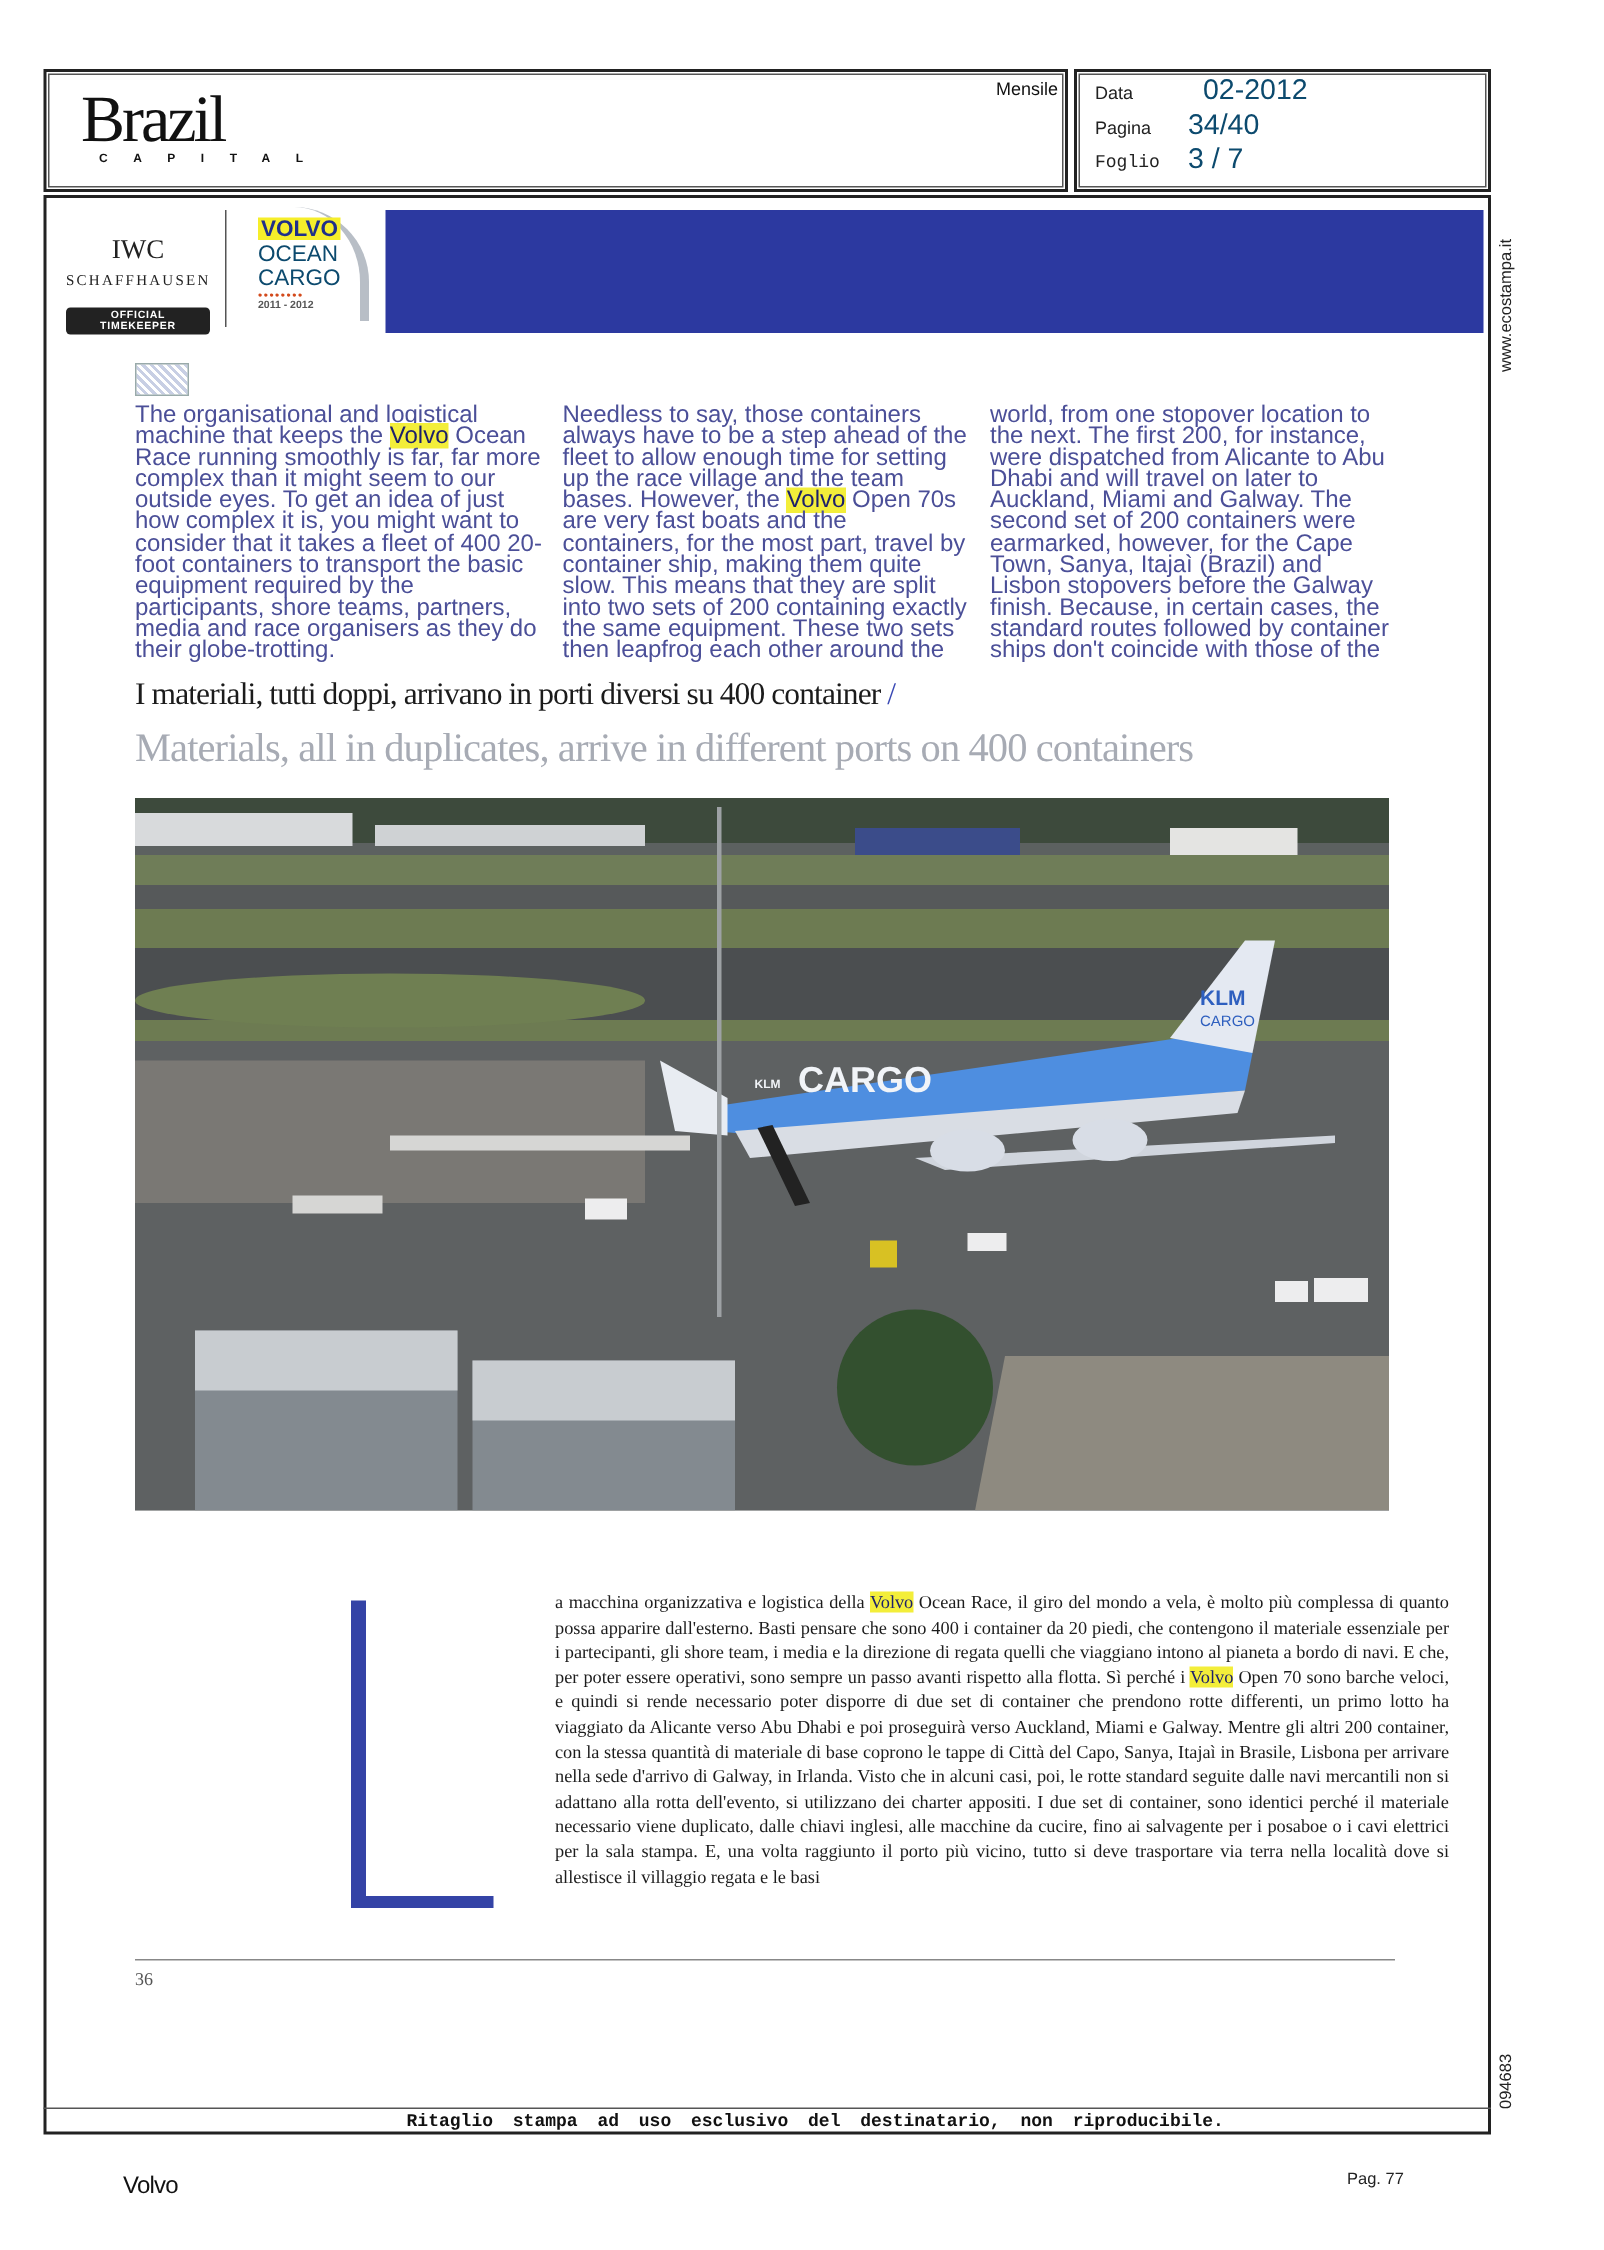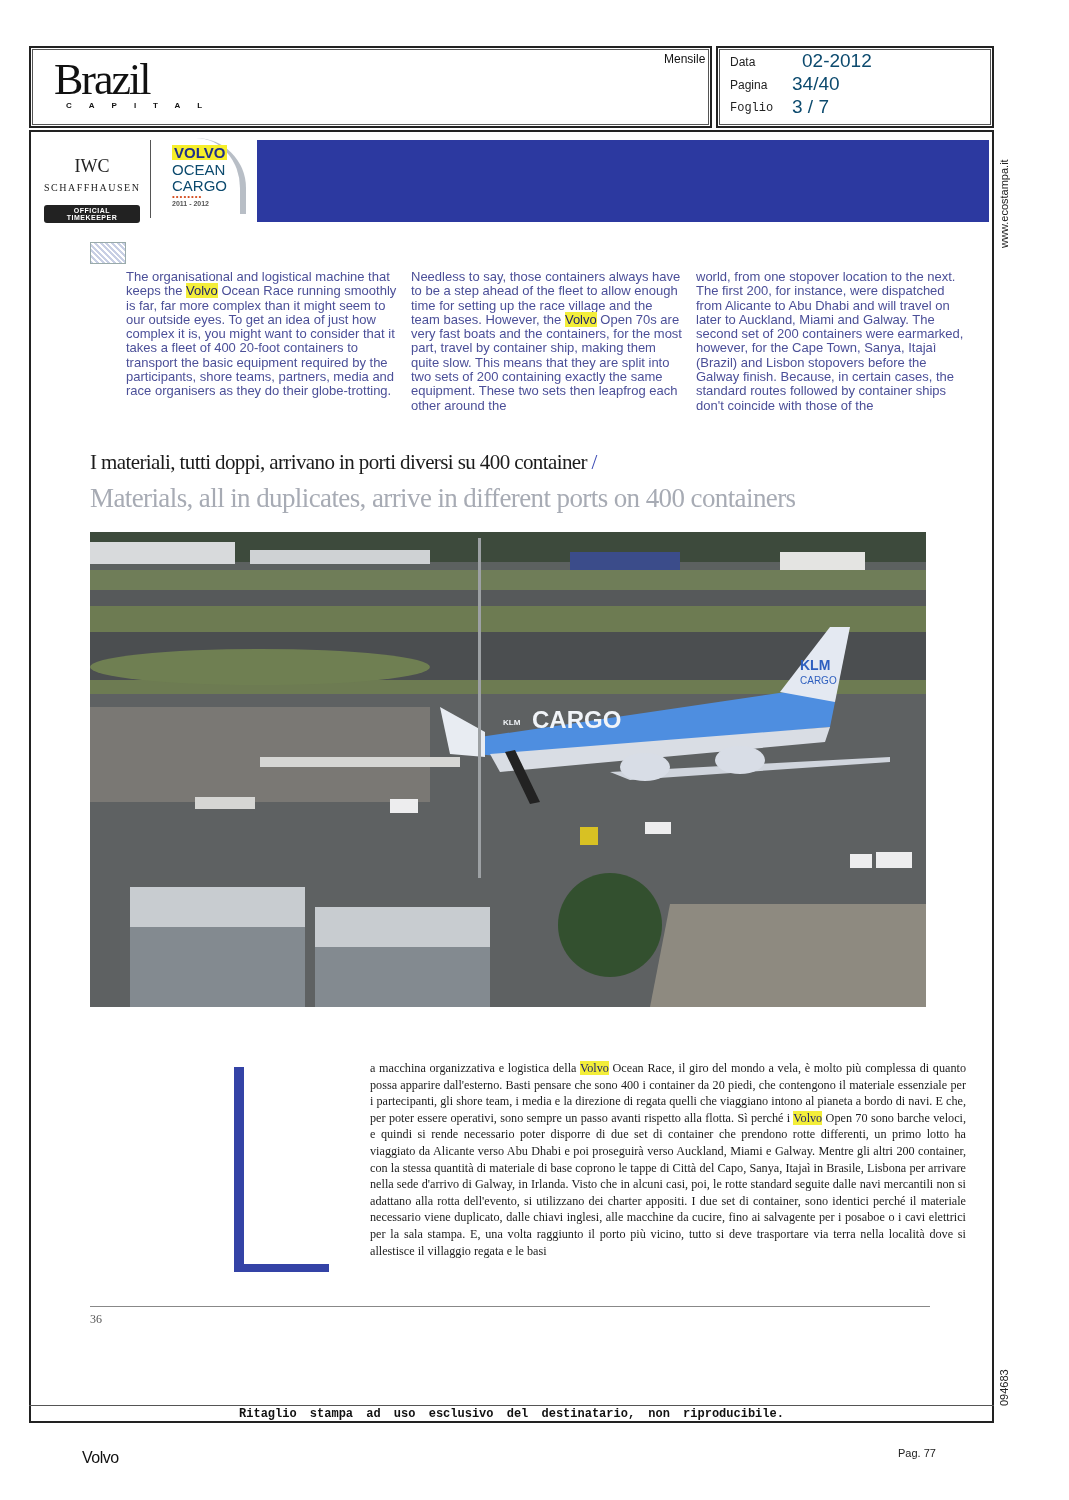--- a/index.html
+++ b/index.html
@@ -11,40 +11,40 @@
   .meta-box { left:716px; top:46px; width:278px; height:82px; border:2px solid #222; box-sizing:border-box; }
   .meta-inner { left:719px; top:49px; width:272px; height:76px; border:1px solid #555; box-sizing:border-box; }
   .logo-yacht { left:54px; top:58px; font-family:"Liberation Serif", serif; font-size:44px; letter-spacing:-2px; color:#111; line-height:44px; }
   .logo-capital { left:66px; top:101px; font-size:8px; font-weight:bold; letter-spacing:17px; color:#111; }
   .mensile { left:664px; top:52px; font-size:12px; color:#111; }
   .meta-label { font-size:12px; color:#222; }
   .meta-val { font-size:19px; color:#0c4a6e; }
   
   .main-frame { left:29px; top:130px; width:965px; height:1293px; border:2px solid #222; box-sizing:border-box; }
   .footer-rule { left:29px; top:1405px; width:965px; height:0; border-top:1px solid #555; }
-  .footer-note { left:29px; top:1407px; width:965px; text-align:center; font-family:"Liberation Mono", monospace; font-size:12px; font-weight:bold; word-spacing:6px; color:#111; }
+  .footer-note { left:29px; top:1407px; width:965px; text-align:center; font-family:"Liberation Mono", monospace; font-size:12px; font-weight:bold; word-spacing:6px; color:#111;padding-left:32px; }
   .side-url { left:996px; top:140px; width:20px; height:110px; }
   .side-url span, .side-code span { display:block; transform:rotate(-90deg); transform-origin:left top; white-space:nowrap; font-size:11px; color:#222; }
   .side-code { left:996px; top:1360px; width:20px; height:60px; }
   
   .iwc { left:44px; top:152px; width:96px; text-align:center; }
   .iwc-name { font-family:"Liberation Serif", serif; font-size:18px; color:#222; line-height:28px; }
   .iwc-sub { font-family:"Liberation Serif", serif; font-size:10px; letter-spacing:1.5px; color:#222; margin-top:2px; }
   .iwc-badge { margin-top:12px; display:inline-block; background:#222; color:#fff; font-size:7px; font-weight:bold; padding:2px 4px; border-radius:3px; letter-spacing:0.5px; }
   .vsep { left:150px; top:140px; width:1px; height:78px; background:#555; }
   .vor { left:172px; top:144px; }
   .vor-volvo { background:#f6ee2a; color:#1f2f8a; font-weight:bold; font-size:15px; line-height:15px; padding:0 2px; display:inline-block; }
   .vor-line { color:#0c4a6e; font-weight:normal; font-size:15px; line-height:16px; }
   .vor-dots { color:#d34a1c; font-size:8px; letter-spacing:1px; line-height:6px; }
   .vor-years { color:#555; font-size:7px; font-weight:bold; }
   .vor-sail { left:196px; top:138px; width:50px; height:76px; border-right:6px solid #b8bec6; border-radius:0 60px 0 0; box-sizing:border-box; }
   .blue-bar { left:257px; top:140px; width:732px; height:82px; background:#2c39a0; }
   .flag { left:90px; top:242px; width:36px; height:22px; border:1px solid #9aa; box-sizing:border-box; background:repeating-linear-gradient(45deg,#c8cfe4 0 2px,#fff 2px 4px); }
   
-  .en-col { top:270px; width:272px; font-size:13px; line-height:14.3px; color:#4b4f98;margin-left:36px; }
+  .en-col { top:270px; width:272px; font-size:16px; line-height:14.3px; color:#4b4f98; }
   .hl { background:#f3ee3a; color:#1b1f6b; }
   
   .h-it { left:90px; top:450px; font-family:"Liberation Serif", serif; font-size:21px; color:#1b1b1b; letter-spacing:-0.6px; white-space:nowrap; }
   .h-slash { color:#3a49b4; }
   .h-en { left:90px; top:483px; font-family:"Liberation Serif", serif; font-size:27px; color:#a7abb4; letter-spacing:-0.6px; white-space:nowrap; }
   
   .photo { left:90px; top:532px; width:836px; height:475px; overflow:hidden; background:#5c6160; }
   
   .drop-L-v { left:234px; top:1067px; width:10px; height:205px; background:#3443a6; }
   .drop-L-h { left:234px; top:1264px; width:95px; height:8px; background:#3443a6; }

